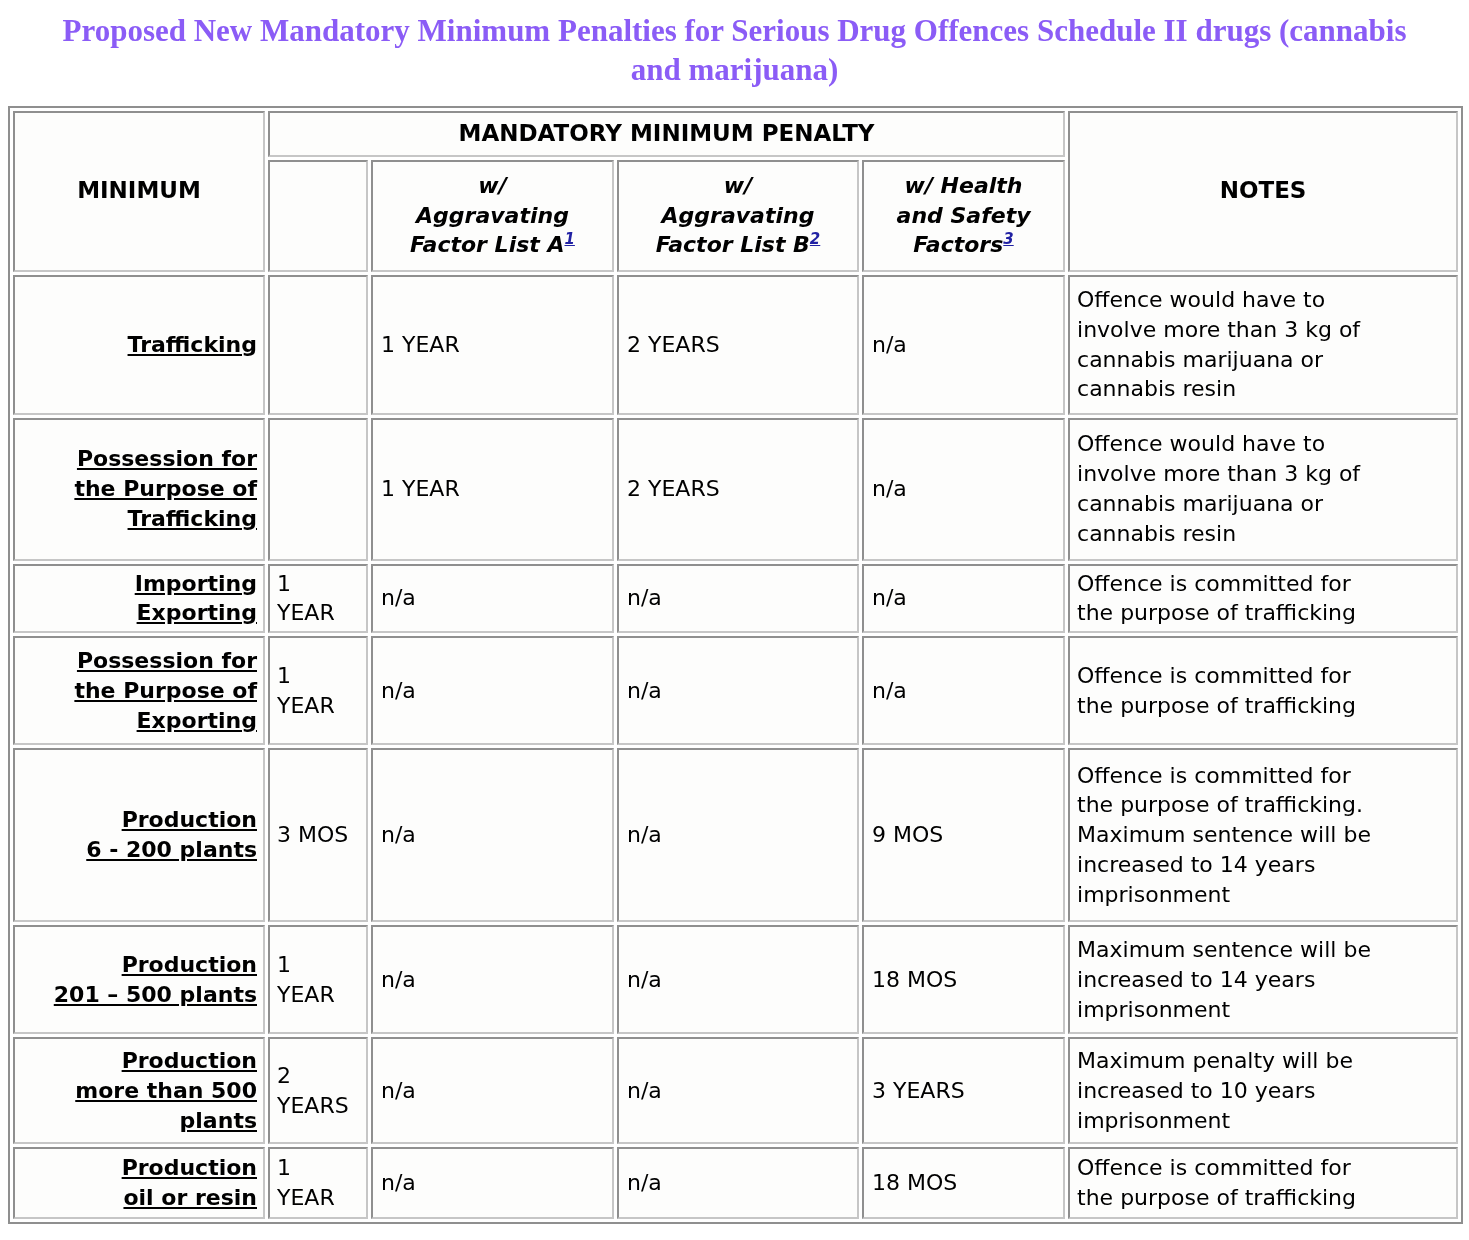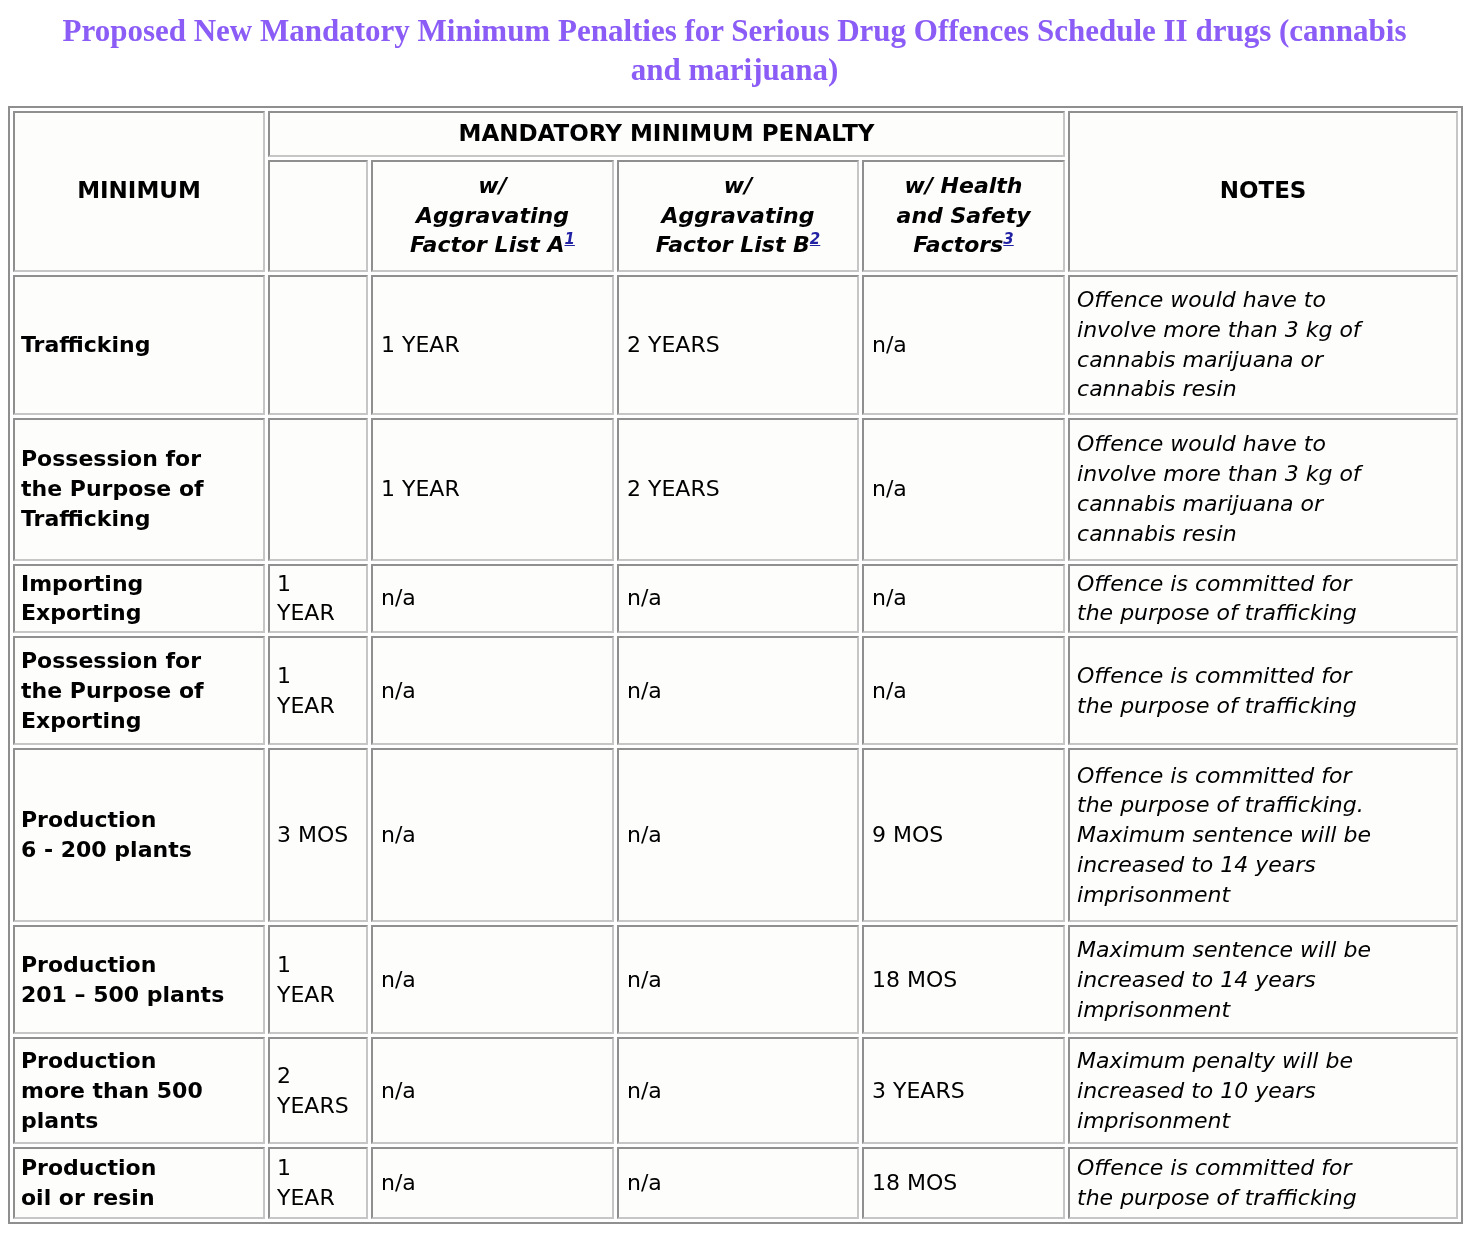--- a/index.html
+++ b/index.html
@@ -67,32 +67,32 @@
   a.fn-link {
     color: var(--link-color, #2121a3);
     font-weight: bold;
     font-style: italic;
     text-decoration: underline;
     cursor: pointer;
   }
   
   td.offence {
     font-weight: bold;
-    text-align: left;
-    white-space: pre-line;
+    text-align: right;
+    white-space: pre-line;
+    text-decoration: underline;
   }
   td.base {
     white-space: pre-line;
     padding-left: 7px;
   }
   td.pen {
     padding-left: 8px;
   }
   td.notes {
-    font-style: italic;
     white-space: pre-line;
     padding-left: 7px;
   }
 </style>
 </head>
 <body>
 
 <div class="page">
 
   <h1 class="title">Proposed New Mandatory Minimum Penalties for Serious Drug Offences Schedule II drugs (cannabis

